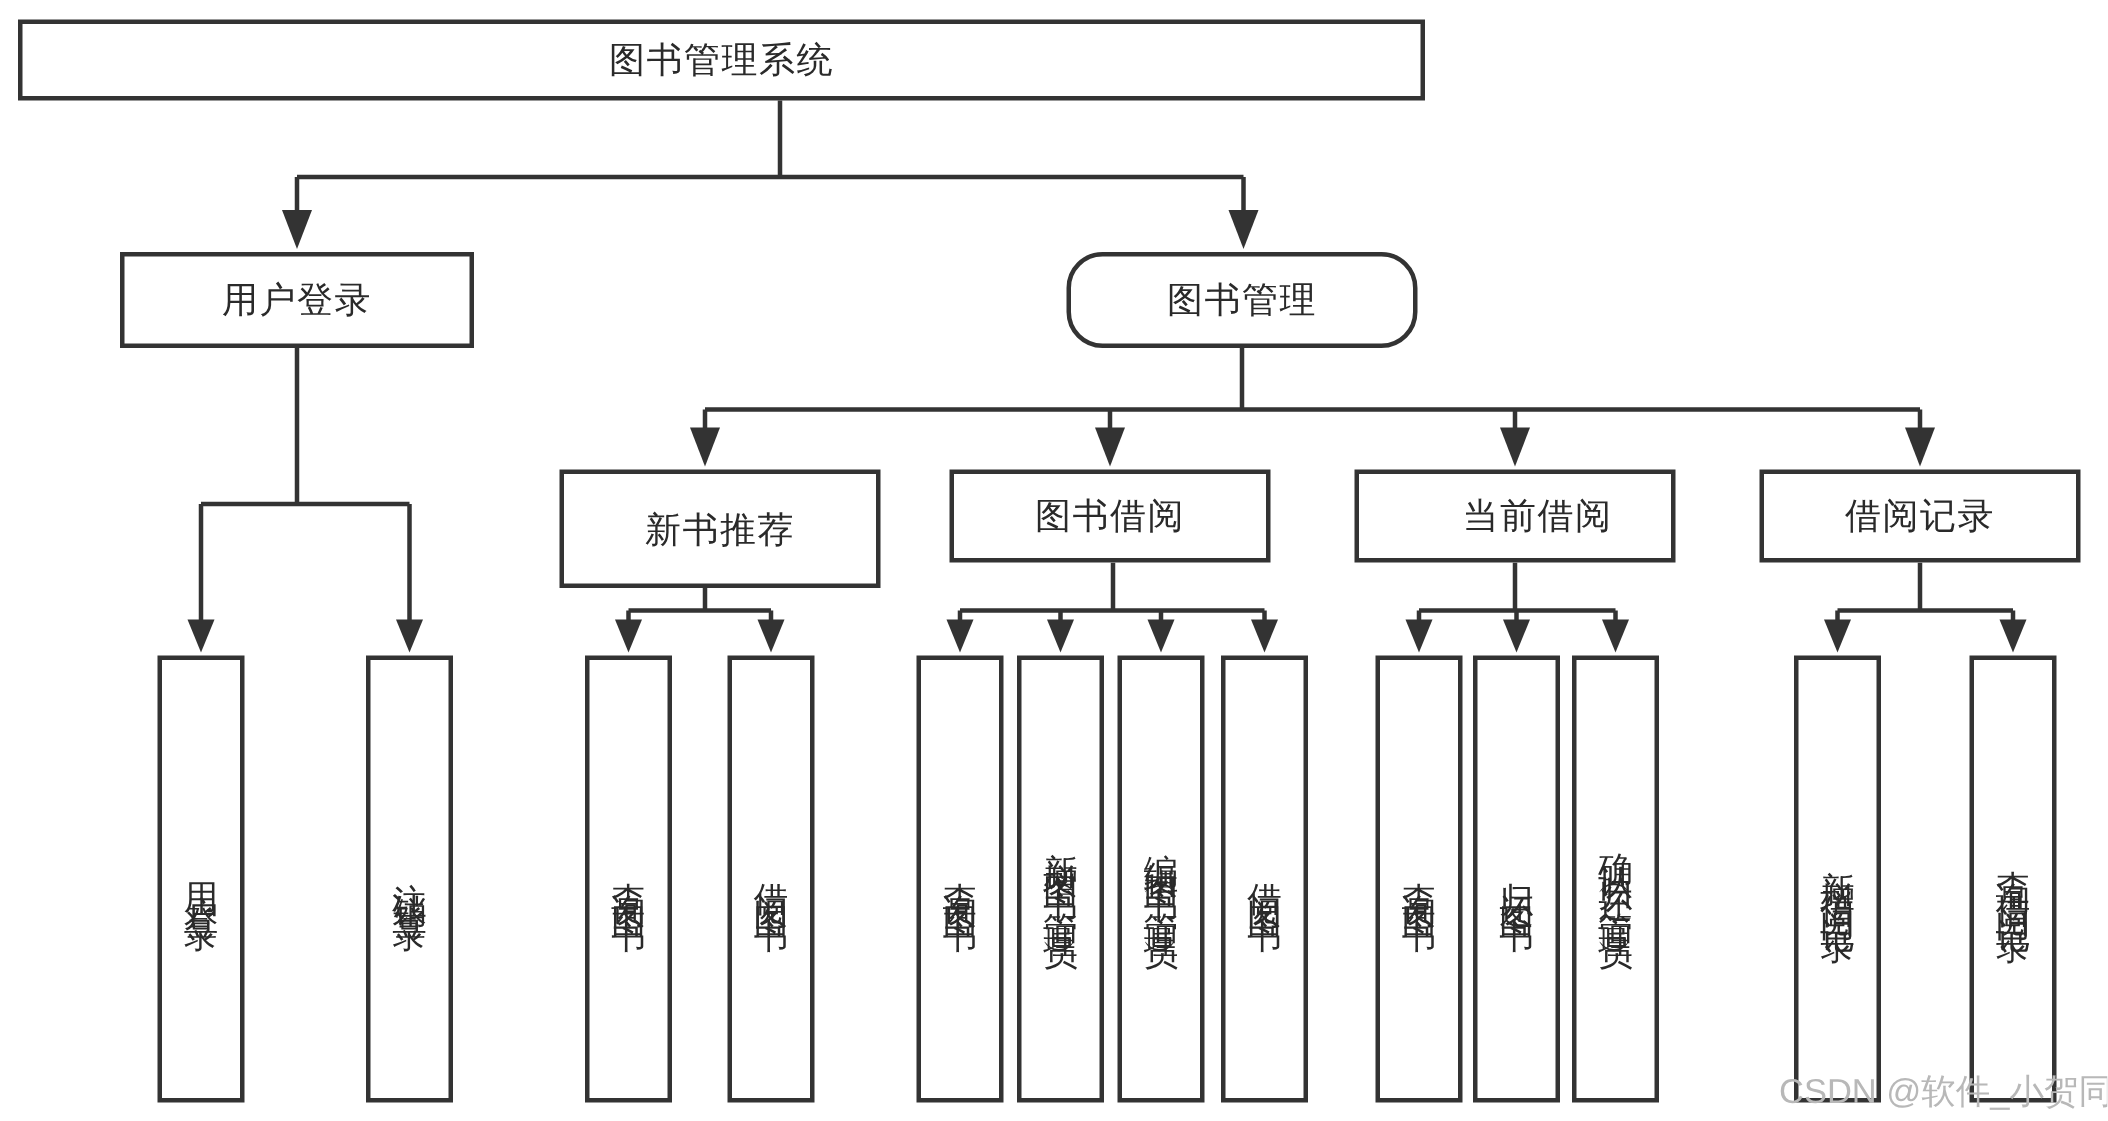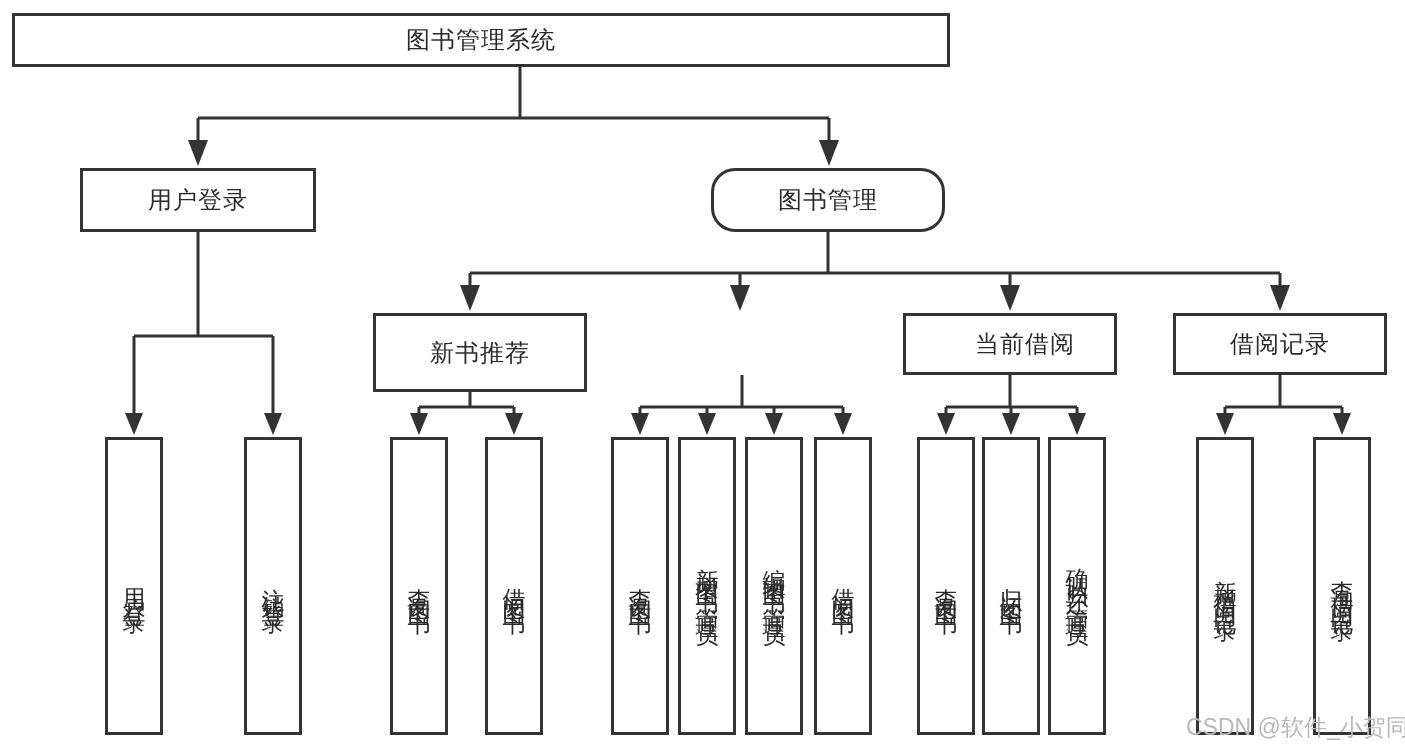--- a/index.html
+++ b/index.html
@@ -127,20 +127,23 @@
   <div class="box" style="left:80px; top:168px; width:236px; height:64px;">
     <span>用户登录</span>
   </div>
   <div class="box" style="left:711px; top:168px; width:234px; height:64px;border-radius:24px;">
     <span>图书管理</span>
   </div>
 
   <div class="box" style="left:363px; top:313px; width:214px; height:79px;margin-left:10px;">
     <span>新书推荐</span>
   </div>
+  <div class="box" style="left:633px; top:313px; width:214px; height:62px;">
+    <span>图书借阅</span>
+  </div>
   <div class="box" style="left:903px; top:313px; width:214px; height:62px;padding-left:30px;">
     <span>当前借阅</span>
   </div>
   <div class="box" style="left:1173px; top:313px; width:214px; height:62px;">
     <span>借阅记录</span>
   </div>
 
   <div class="leaf" style="left:105px;">
     <span class="vtext">用户登录</span>
   </div>

